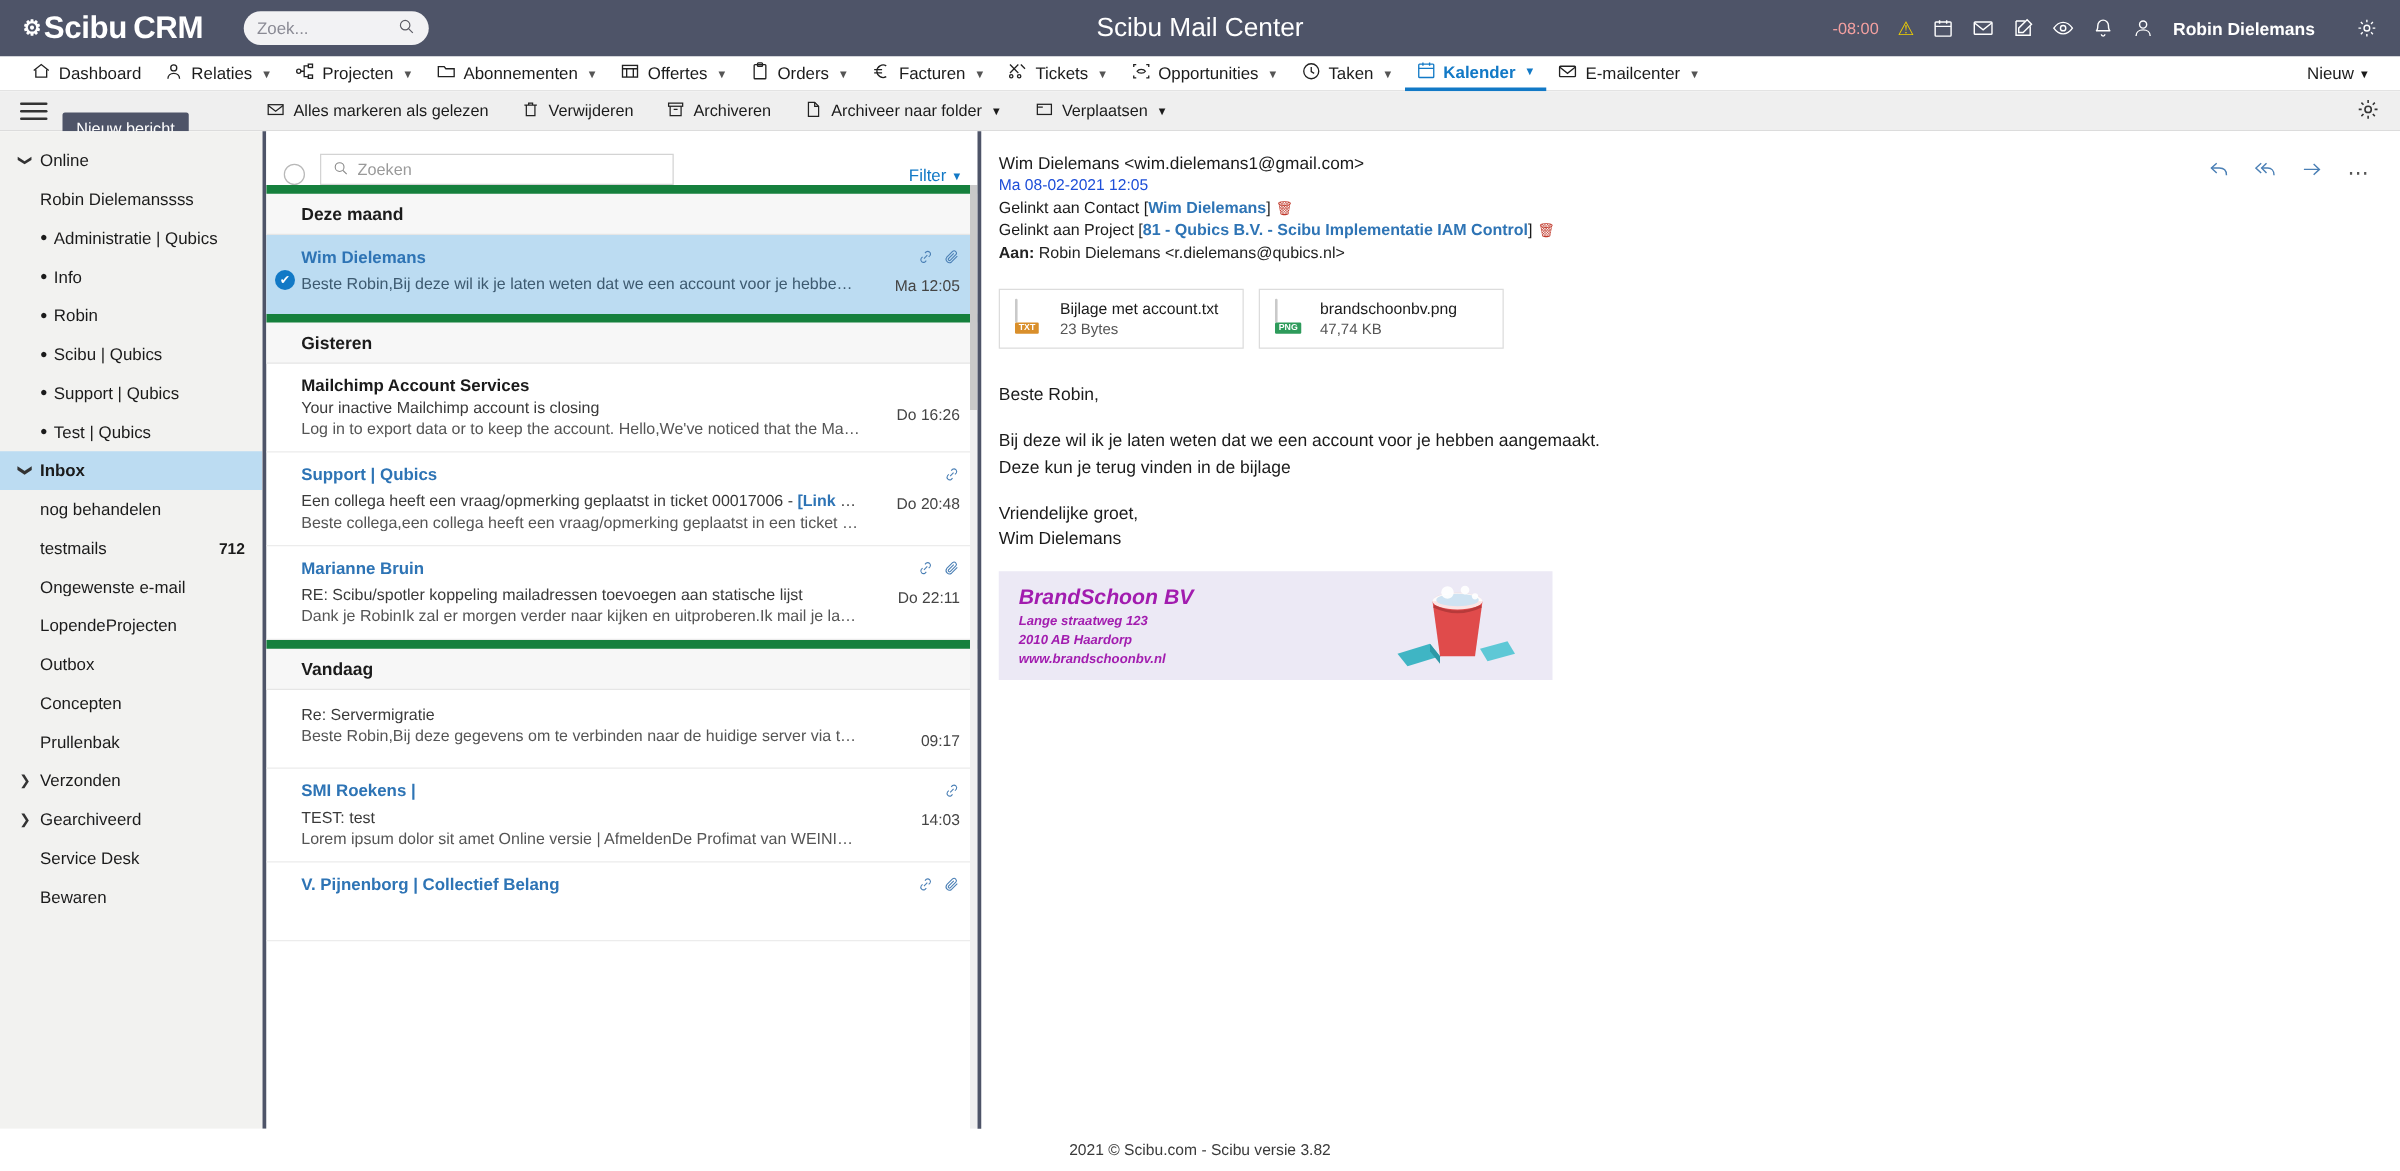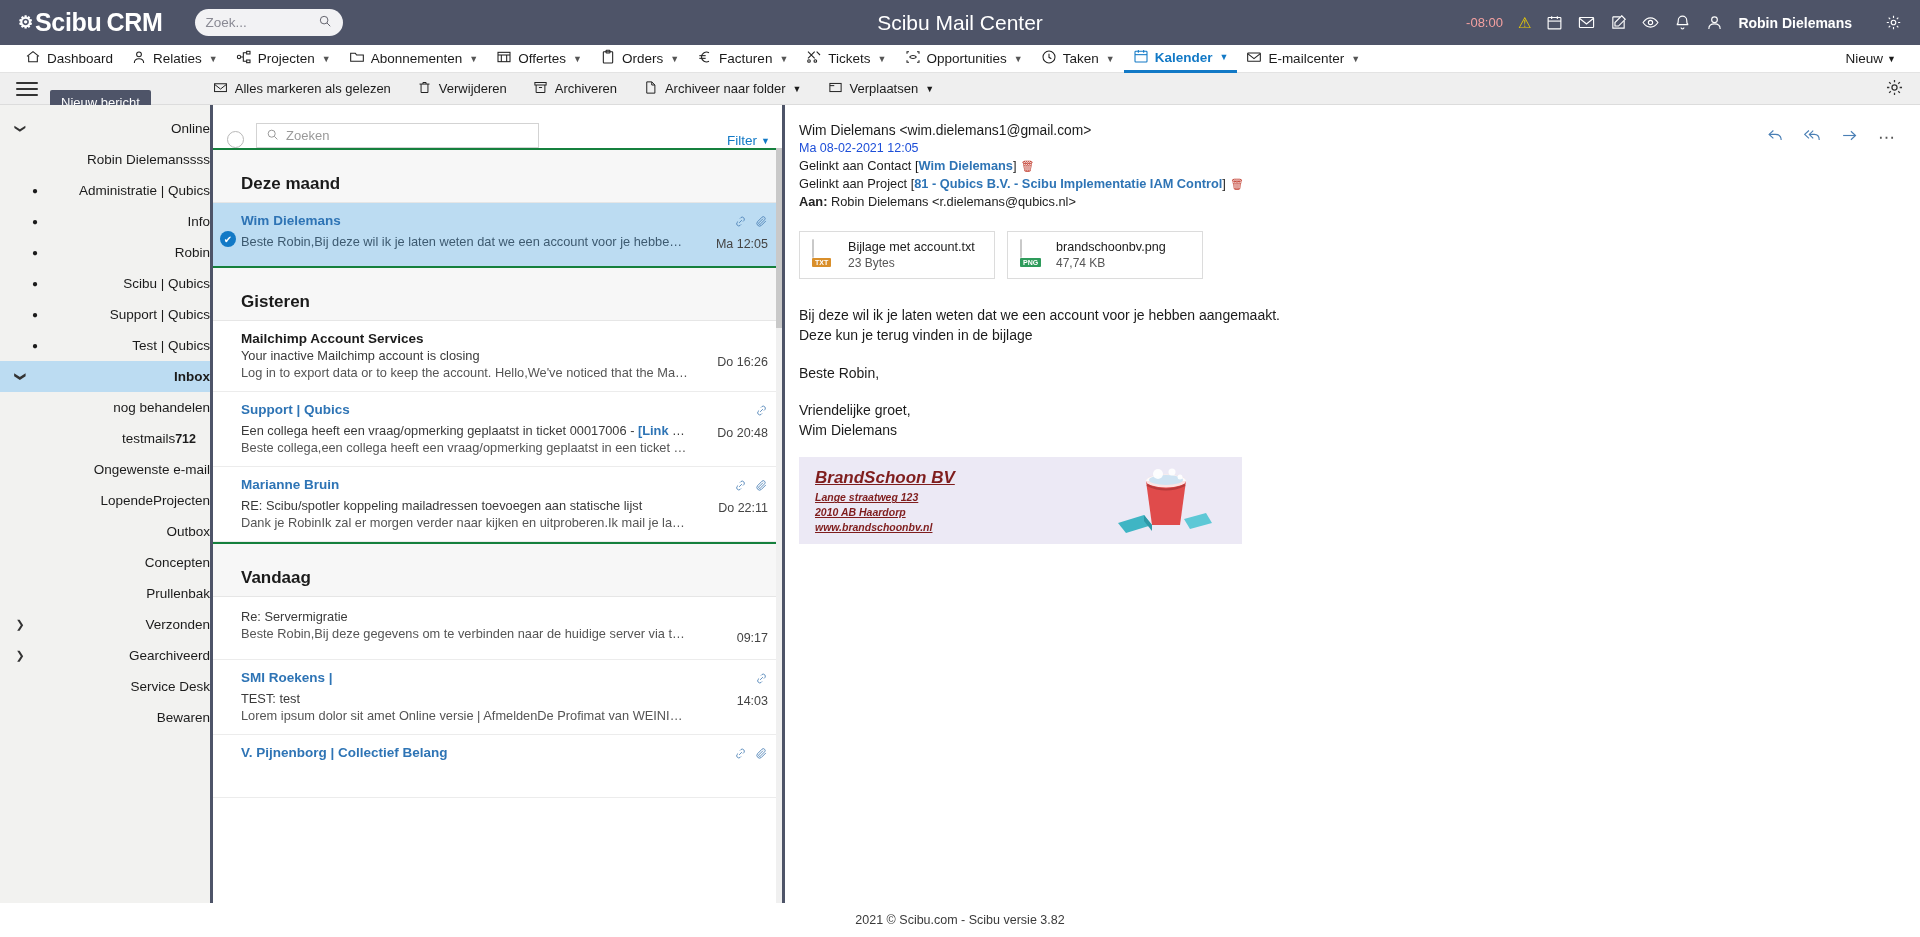--- a/index.html
+++ b/index.html
@@ -101,21 +101,21 @@
     background: #f2f2f0;
     overflow: hidden;
     font-size: 13.5px;
     padding-top: 8px;
   }
   .sb-row {
     height: 31px; display: flex; align-items: center;
     padding-left: 8px; color: #1b1b1b;
   }
   .sb-row .chev { width: 24px; flex:0 0 24px; display:flex; align-items:center; justify-content:center; font-size: 11px; color: #333; }
-  .sb-row .lbl { flex: 1; white-space: nowrap; overflow: hidden; text-overflow: ellipsis; text-align: right; }
+  .sb-row .lbl { flex: 1; white-space: nowrap; overflow: hidden; text-overflow: ellipsis; }
   .sb-row .cnt { font-size: 12.5px; font-weight: bold; color: #1b1b1b; padding-right: 14px; }
   .sb-row.selected { background: #bcdcf2; font-weight: bold; }
   .sb-row .bullet { font-size: 10px; margin-right: 5px; }
 
   
   .maillist {
     width: 572px; flex: 0 0 572px;
     border-left: 3px solid #4e5468;
     display: flex; flex-direction: column;
     background: #fff;
@@ -135,22 +135,22 @@
     color: #9a9a9a; font-size: 13px;
   }
   .searchbox svg { width: 13px; height: 13px; }
   .filter-btn { margin-left: auto; color: #1279c6; font-size: 13.5px; display: flex; align-items: center; gap: 4px; }
 
   .list-scroll { flex: 1; overflow: hidden; position: relative; }
   .scrollbar-track { position:absolute; right:0; top:0; width:6px; height:100%; background:#f0f0f0; }
   .scrollbar-thumb { position:absolute; right:0; top:0; width:6px; height:180px; background:#c9c9c9; }
 
   .group-head {
-    background: #f7f7f7; border-top: 2px solid #15803d; border-bottom: 1px solid #e6e6e6;
-    padding: 24px 0 8px 28px; font-size: 17px; font-weight: bold; color: #1b1b1b;
+    background: #f7f7f7; border-top: 7px solid #15803d; border-bottom: 1px solid #e6e6e6;
+    padding: 8px 0 8px 28px; font-size: 14px; font-weight: bold; color: #1b1b1b;
   }
   .mailrow {
     position: relative;
     padding: 10px 14px 11px 28px;
     border-bottom: 1px solid #ececec;
     min-height: 63px;
   }
   .mailrow.selected { background: #bcdcf2; border-bottom-color: #bcdcf2; }
   .mailrow .check {
     position: absolute; left: 7px; top: 28px;
@@ -211,21 +211,21 @@
   .rd-body p { margin: 0 0 17px 0; }
 
   .signature {
     margin-top: 6px;
     width: 443px; height: 87px;
     background: #ece9f5;
     display: flex; align-items: center;
     padding: 0 16px;
     position: relative; overflow: hidden;
   }
-  .sig-text { color: #7f1d1d; text-decoration: underline; }
+  .sig-text { color: #a21caf; }
   .sig-title { font-size: 17px; font-weight: bold; font-style: italic; }
   .sig-line { font-size: 10.5px; font-weight: bold; font-style: italic; margin-top: 3px; }
   .sig-art { position: absolute; right: 18px; top: 8px; width: 110px; height: 72px; }
 
   
   .footer {
     height: 34px; flex: 0 0 34px;
     display: flex; align-items: center; justify-content: center;
     font-size: 12.5px; color: #3a3a3a;
     background: #fff;
@@ -734,25 +734,25 @@
           <div class="attach">
             <span class="att-ico"><span class="page"></span><span class="tag png">PNG</span></span>
             <span class="att-txt">
               <span class="att-name" style="display: block;">brandschoonbv.png</span>
               <span class="att-size" style="display: block;">47,74 KB</span>
             </span>
           </div>
         </div>
 
       <div class="rd-body">
+        <p>Beste Robin,</p>
         <p>
           <span>Bij deze wil ik je laten weten dat we een account voor je hebben aangemaakt.</span><br>
           <span>Deze kun je terug vinden in de bijlage</span>
         </p>
-        <p>Beste Robin,</p>
         <p>
           <span>Vriendelijke groet,</span><br>
           <span>Wim Dielemans</span>
         </p>
       </div>
 
       <div class="signature">
         <div class="sig-text">
           <div class="sig-title">BrandSchoon BV</div>
           <div class="sig-line">Lange straatweg 123</div>

